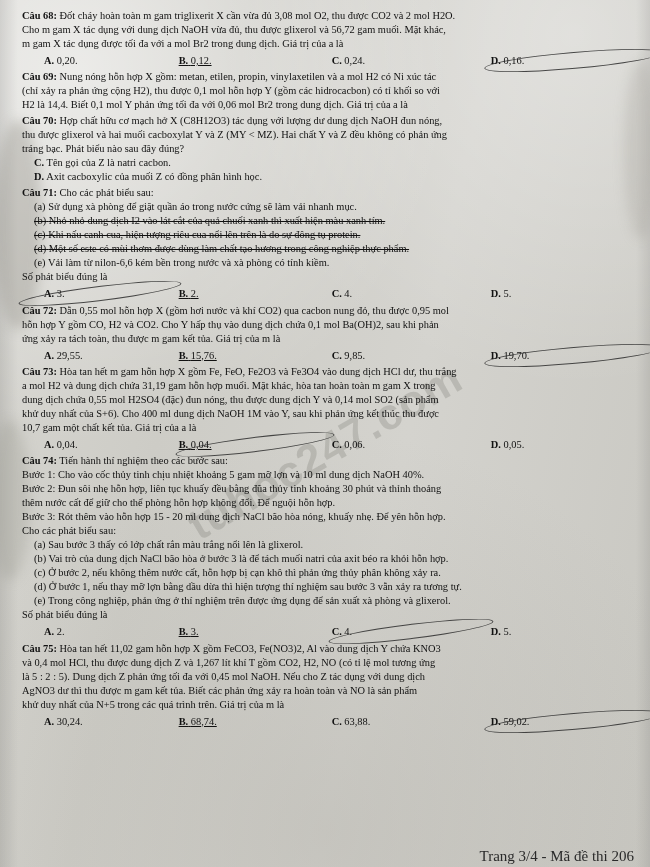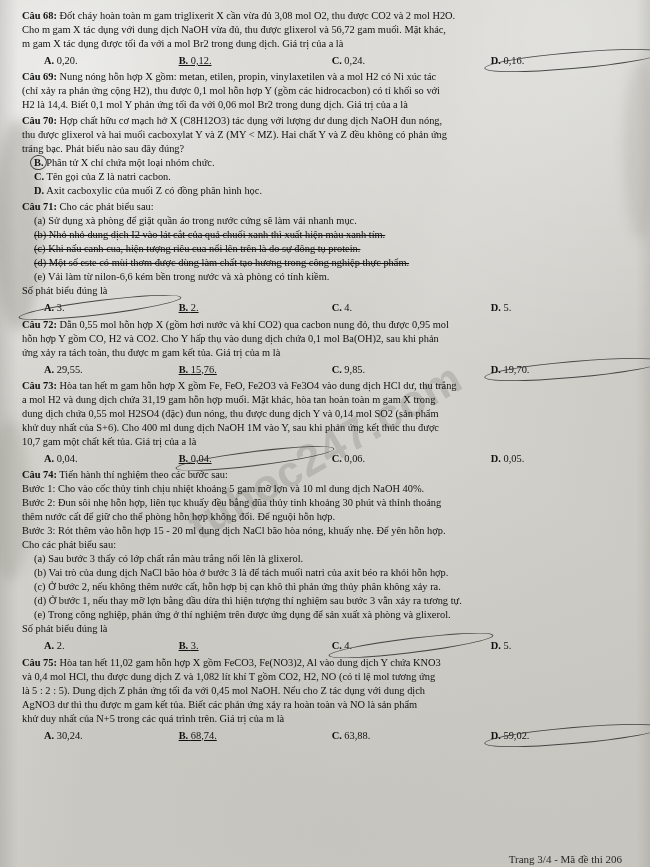--- a/index.html
+++ b/index.html
@@ -52,22 +52,22 @@
 
   
   .wm{
     position:absolute;left:50%;top:52%;
     transform:translate(-50%,-50%) rotate(-30deg);
     font-family:"Liberation Sans", sans-serif;
     font-size:44px;font-weight:bold;color:rgba(120,118,112,0.28);
     white-space:nowrap;z-index:2;letter-spacing:1px;
   }
   .footer{
-    position:absolute;right:28px;bottom:2px;z-index:3;
-    font-size:11px;color:#2a2a2a;
+    position:absolute;right:16px;bottom:2px;z-index:3;
+    font-size:15px;color:#2a2a2a;
   }
   .blotch{position:absolute;z-index:1;border-radius:50%;filter:blur(6px);}
   .b1{left:-6px;top:120px;width:48px;height:210px;background:rgba(140,138,130,0.35);}
   .b2{left:-10px;top:420px;width:40px;height:160px;background:rgba(150,148,140,0.30);}
   .b3{right:-8px;top:60px;width:34px;height:180px;background:rgba(150,148,140,0.25);}
   .tight{line-height:1.25;}
 </style>
 </head>
 <body>
 
@@ -98,21 +98,20 @@
         <span>Nung nóng hỗn hợp X gồm: metan, etilen, propin, vinylaxetilen và a mol H2 có Ni xúc tác</span></p>
       <p class="tight">(chỉ xảy ra phản ứng cộng H2), thu được 0,1 mol hỗn hợp Y (gồm các hidrocacbon) có tỉ khối so với</p>
       <p class="tight">H2 là 14,4. Biết 0,1 mol Y phản ứng tối đa với 0,06 mol Br2 trong dung dịch. Giá trị của a là</p>
     </div>
 
     <div class="q">
       <p class="tight"><span class="qhead">Câu 70:</span>
         <span>Hợp chất hữu cơ mạch hở X (C8H12O3) tác dụng với lượng dư dung dịch NaOH đun nóng,</span></p>
       <p class="tight">thu được glixerol và hai muối cacboxylat Y và Z (MY &lt; MZ). Hai chất Y và Z đều không có phản ứng</p>
       <p class="tight">tráng bạc. Phát biểu nào sau đây đúng?</p>
-      <p class="tight indent1"><span class="mark marksm"><b>B.</b></span> <span>Phân tử X chỉ chứa một loại nhóm chức.</span></p>
       <p class="tight indent1"><b>C.</b> <span>Tên gọi của Z là natri cacbon.</span></p>
       <p class="tight indent1"><b>D.</b> <span>Axit cacboxylic của muối Z có đồng phân hình học.</span></p>
     </div>
 
     <div class="q">
       <p class="tight"><span class="qhead">Câu 71:</span>
         <span>Cho các phát biểu sau:</span></p>
       <p class="tight indent1"><span>(a)</span> <span>Sử dụng xà phòng để giặt quần áo trong nước cứng sẽ làm vải nhanh mục.</span></p>
       <p class="tight indent1" style="text-decoration:line-through;text-decoration-thickness:1px;"><span>(b)</span> <span>Nhỏ nhỏ dung dịch I2 vào lát cắt của quả chuối xanh thì xuất hiện màu xanh tím.</span></p>
       <p class="tight indent1" style="text-decoration:line-through;text-decoration-thickness:1px;"><span>(c)</span> <span>Khi nấu canh cua, hiện tượng riêu cua nổi lên trên là do sự đông tụ protein.</span></p>
@@ -173,21 +172,21 @@
         <span><b>A.</b> <span>2.</span></span>
         <span><b>B.</b> <span>3.</span></span>
         <span class="mark marksm"><b>C.</b> <span>4.</span></span>
         <span><b>D.</b> <span>5.</span></span>
       </div>
     </div>
 
     <div class="q">
       <p class="tight"><span class="qhead">Câu 75:</span>
         <span>Hòa tan hết 11,02 gam hỗn hợp X gồm FeCO3, Fe(NO3)2, Al vào dung dịch Y chứa KNO3</span></p>
-      <p class="tight">và 0,4 mol HCl, thu được dung dịch Z và 1,082 lít khí T gồm CO2, H2, NO (có tỉ lệ mol tương ứng</p>
+      <p class="tight">và 0,4 mol HCl, thu được dung dịch Z và 1,267 lít khí T gồm CO2, H2, NO (có tỉ lệ mol tương ứng</p>
       <p class="tight">là 5 : 2 : 5). Dung dịch Z phản ứng tối đa với 0,45 mol NaOH. Nếu cho Z tác dụng với dung dịch</p>
       <p class="tight">AgNO3 dư thì thu được m gam kết tủa. Biết các phản ứng xảy ra hoàn toàn và NO là sản phẩm</p>
       <p class="tight">khử duy nhất của N+5 trong các quá trình trên. Giá trị của m là</p>
       <div class="opts w1">
         <span><b>A.</b> <span>30,24.</span></span>
         <span><b>B.</b> <span>68,74.</span></span>
         <span><b>C.</b> <span>63,88.</span></span>
         <span class="mark markwide"><b>D.</b> <span>59,02.</span></span>
       </div>
     </div>

